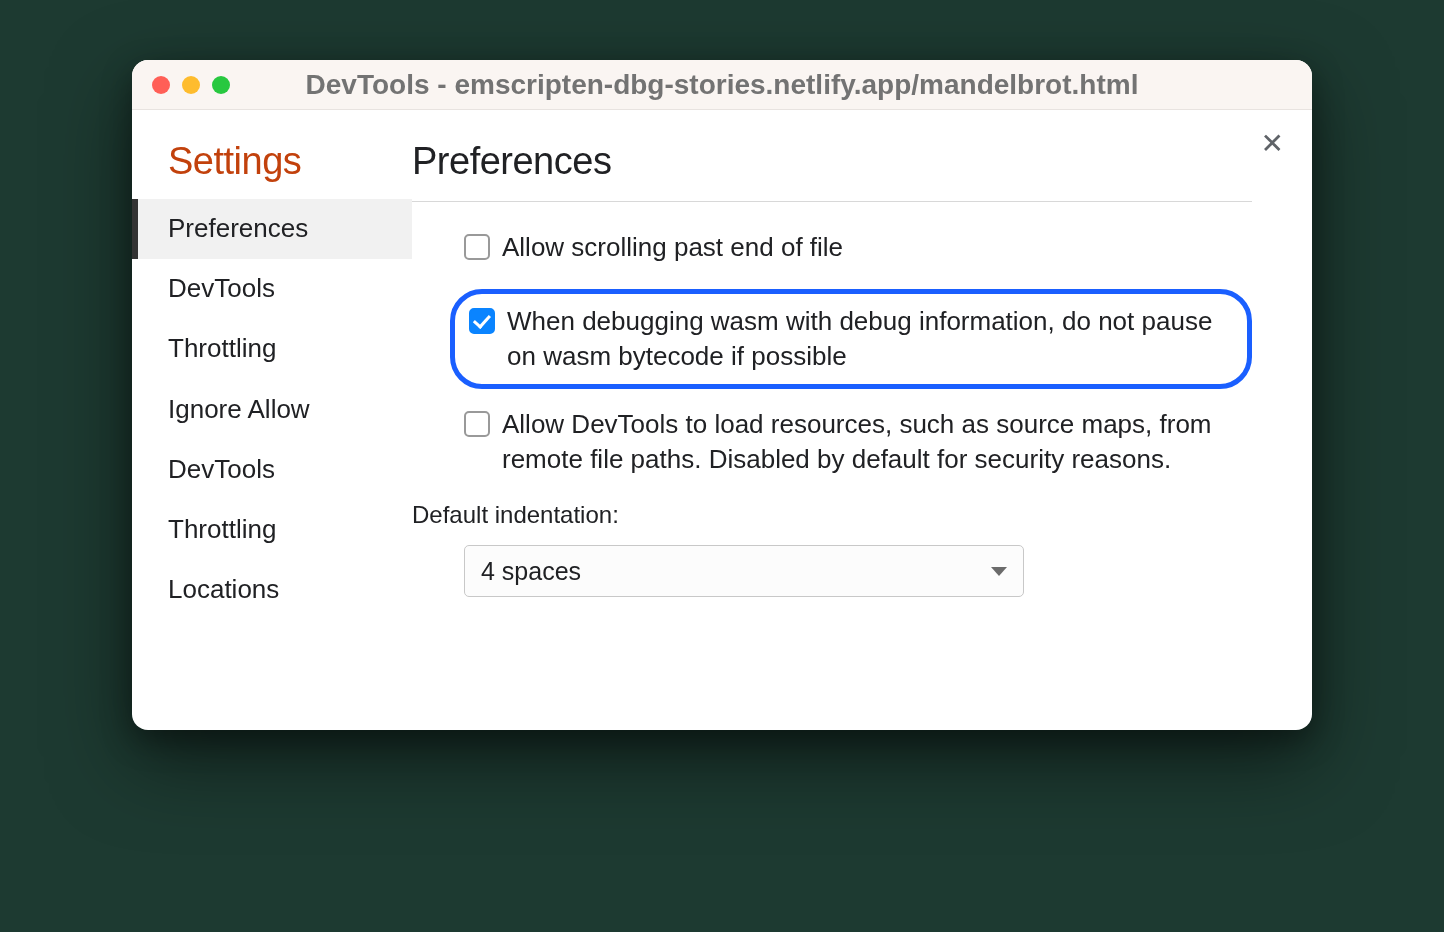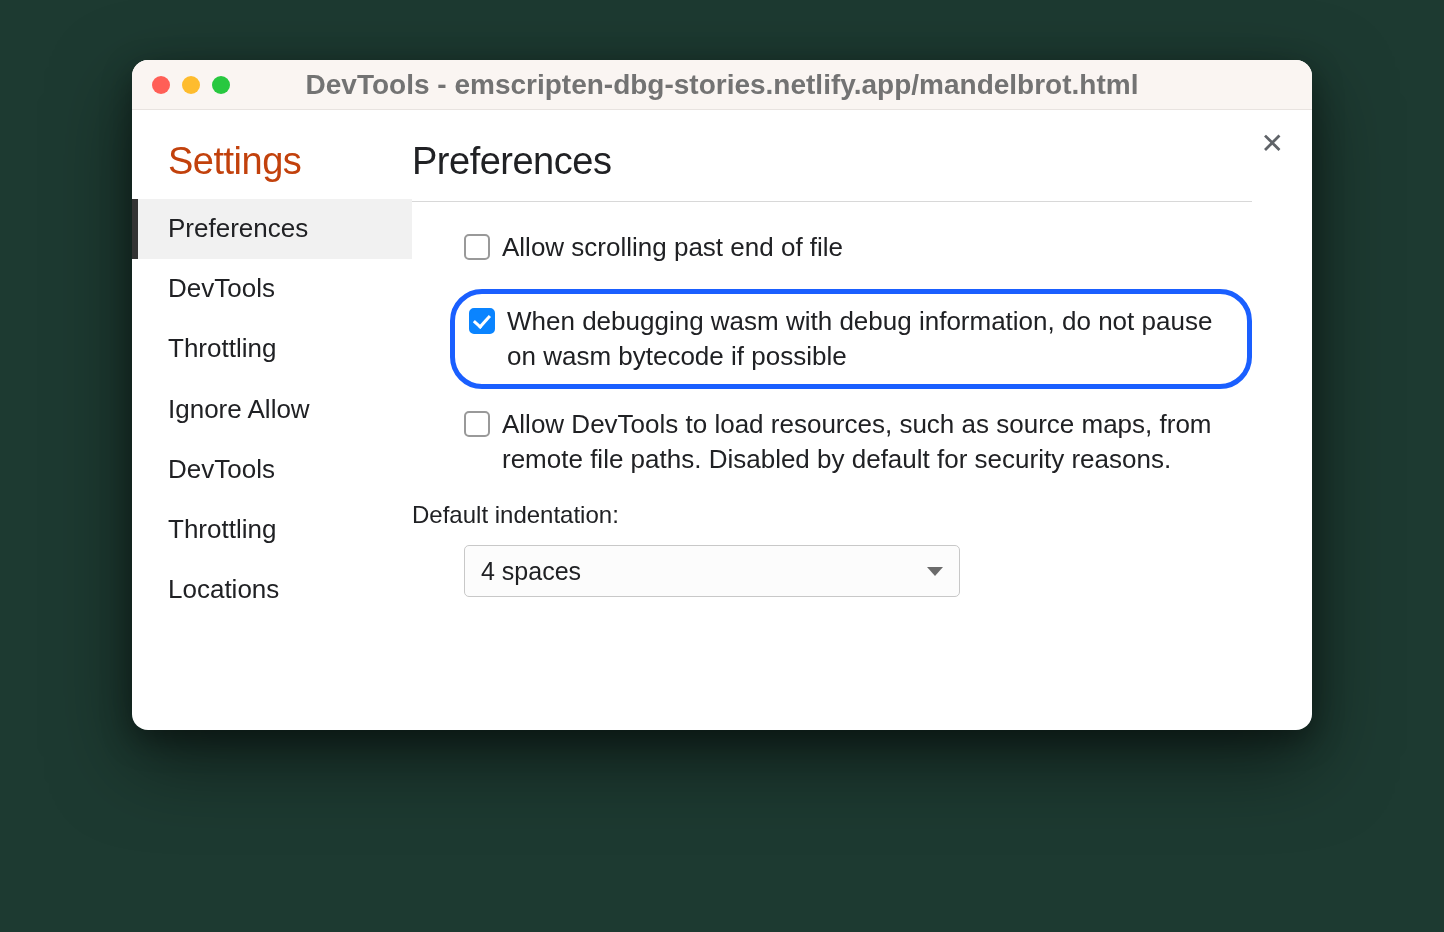--- a/index.html
+++ b/index.html
@@ -155,21 +155,21 @@
       margin-top: 10px;
       margin-bottom: 16px;
     }
     .select-wrap {
       margin-left: 52px;
     }
     .select {
       border: 1px solid #c8c8c8;
       border-radius: 5px;
       background: #fcfcfc;
-      width: 496px;
+      width: 560px;
       height: 52px;
       display: flex;
       align-items: center;
       justify-content: space-between;
       padding: 13px 16px;
       cursor: pointer;
     }
     .select-value {
       font-size: 25px;
       color: #202124;

